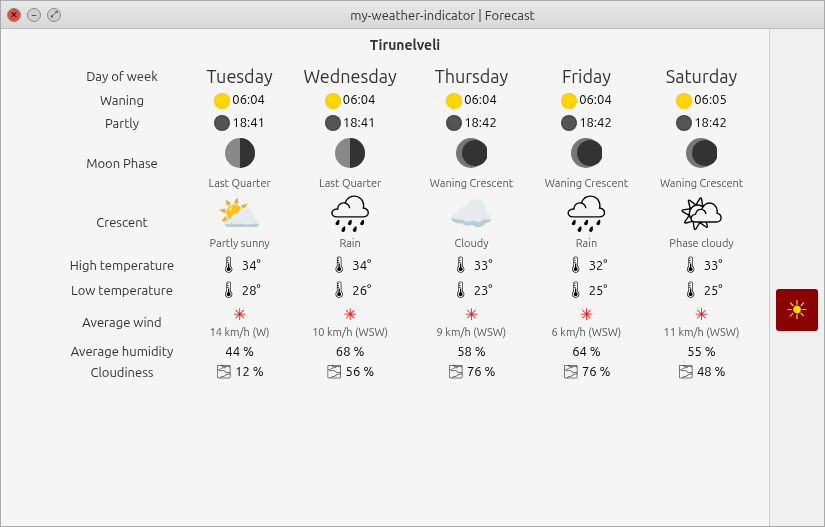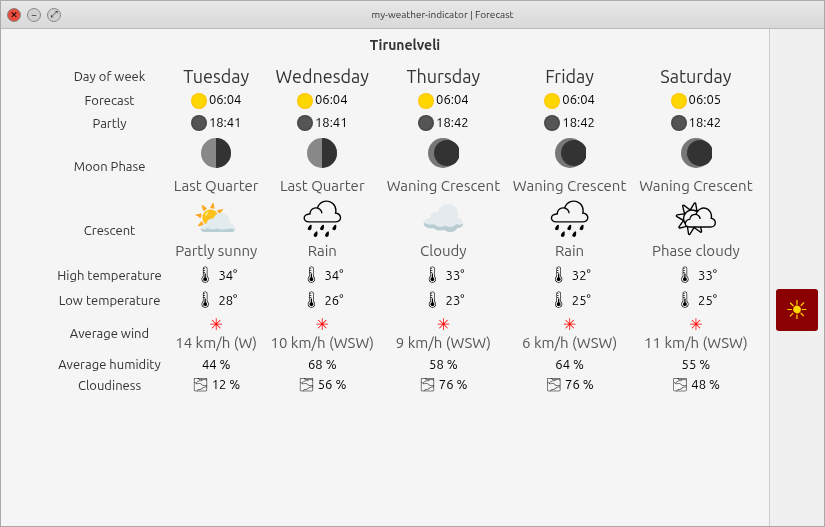--- a/index.html
+++ b/index.html
@@ -34,21 +34,21 @@
       border-radius: 50%;
       border: 1px solid #888;
       display: flex; align-items: center; justify-content: center;
       font-size: 9px;
       cursor: pointer;
     }
     .btn-close { background: #e74c3c; }
     .btn-min { background: #d0d0d0; }
     .btn-max { background: #d0d0d0; }
     .title-text {
-      flex: 1; text-align: center; font-size: 10px; color: #333;
+      flex: 1; text-align: center; font-size: 13px; color: #333;
     }
     .content {
       display: flex;
       flex: 1;
       overflow: hidden;
       padding-left: 40px;
     }
     .main-area {
       flex: 1;
       padding: 8px 10px;
@@ -94,21 +94,21 @@
     }
     .day-header {
       font-size: 18px;
       color: #333;
       font-weight: normal;
     }
     .moon-cell {
       text-align: center;
     }
     .small-text {
-      font-size: 15px;
+      font-size: 11px;
       color: #555;
       text-align: center;
     }
     .sun-circle {
       display: inline-block;
       width: 16px; height: 16px;
       background: radial-gradient(circle, #FFD700 50%, #FFA500 100%);
       border-radius: 50%;
       vertical-align: middle;
       margin-right: 2px;
@@ -145,21 +145,21 @@
             <tr>
           <td class="row-label">Day of week</td>
           <td class="day-header">Tuesday</td>
           <td class="day-header">Wednesday</td>
           <td class="day-header">Thursday</td>
           <td class="day-header">Friday</td>
           <td class="day-header">Saturday</td>
         </tr>
 
         <tr>
-          <td class="row-label">Forecast</td>
+          <td class="row-label">Waning</td>
           <td><span class="sun-circle"></span><span>06:04</span></td>
           <td><span class="sun-circle"></span><span>06:04</span></td>
           <td><span class="sun-circle"></span><span>06:04</span></td>
           <td><span class="sun-circle"></span><span>06:04</span></td>
           <td><span class="sun-circle"></span><span>06:05</span></td>
         </tr>
 
         <tr>
           <td class="row-label">Partly</td>
           <td><span class="dark-circle"></span><span>18:41</span></td>

